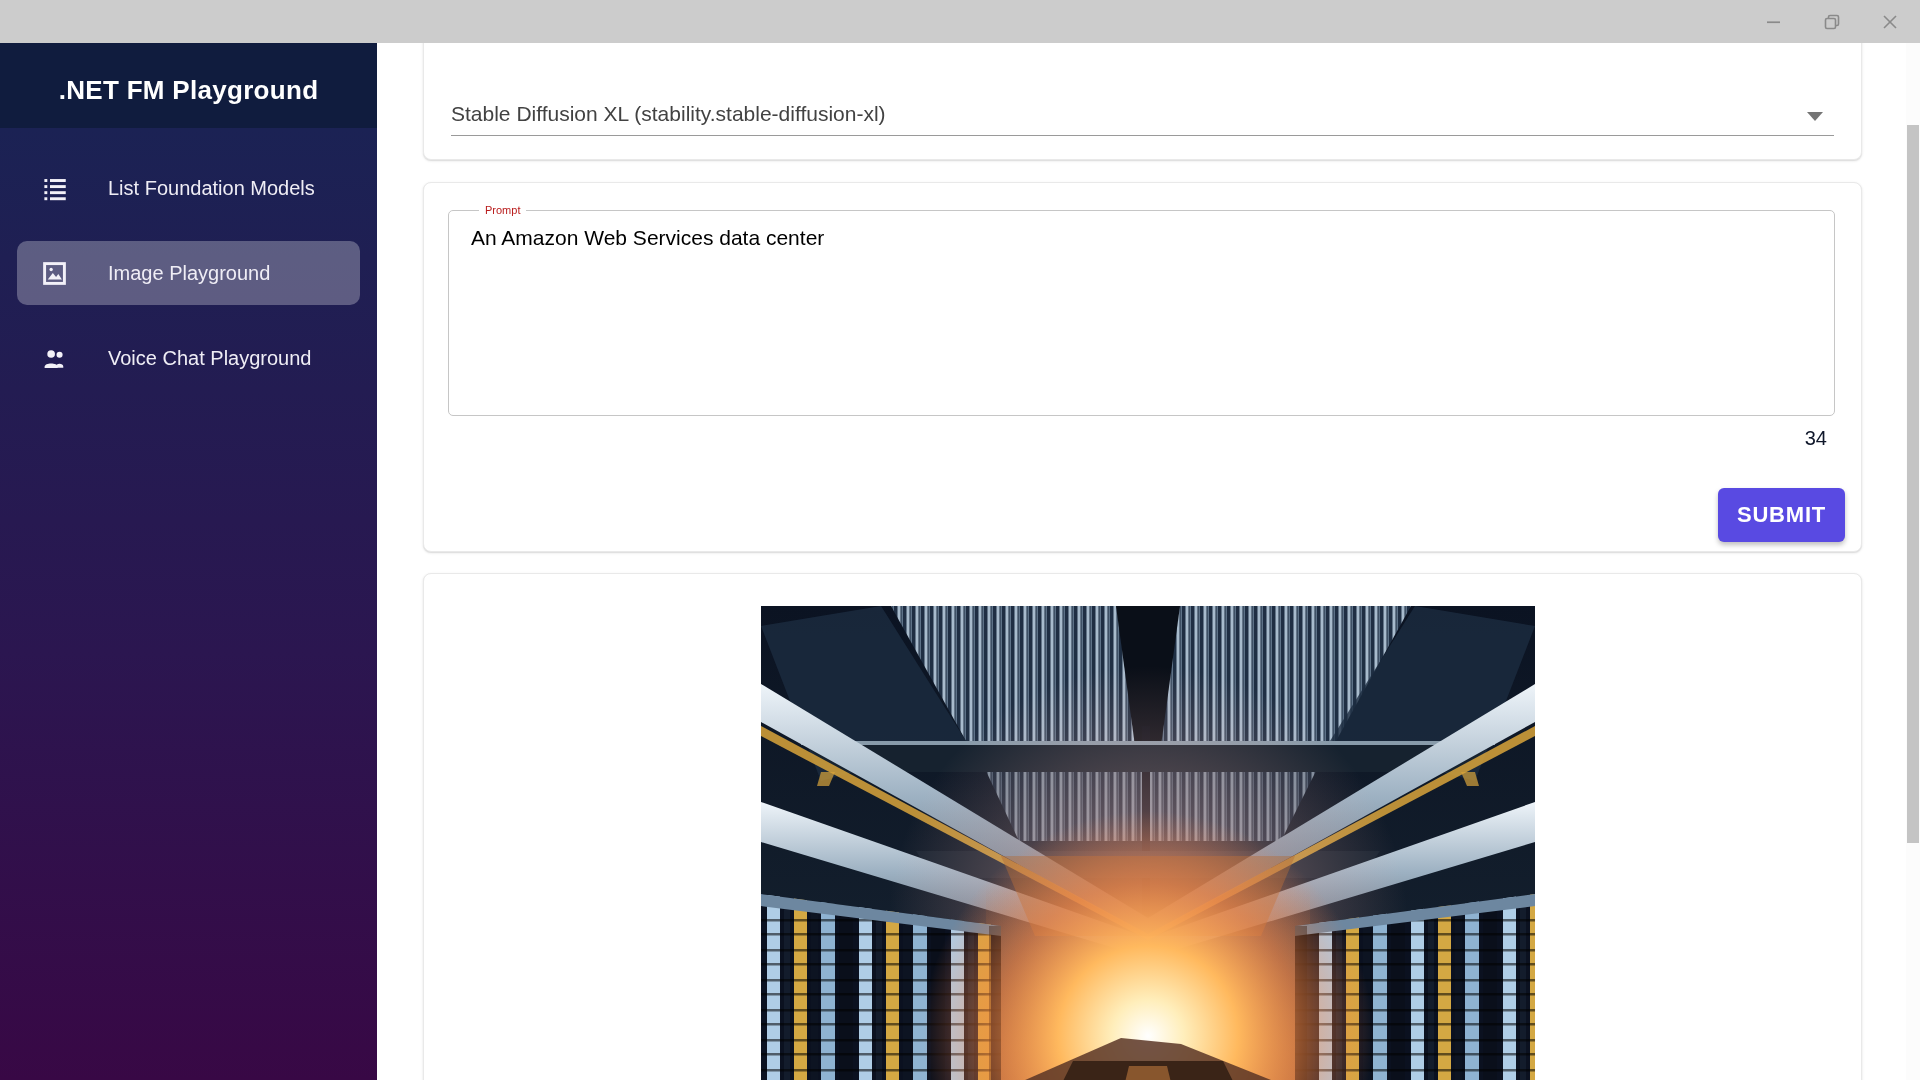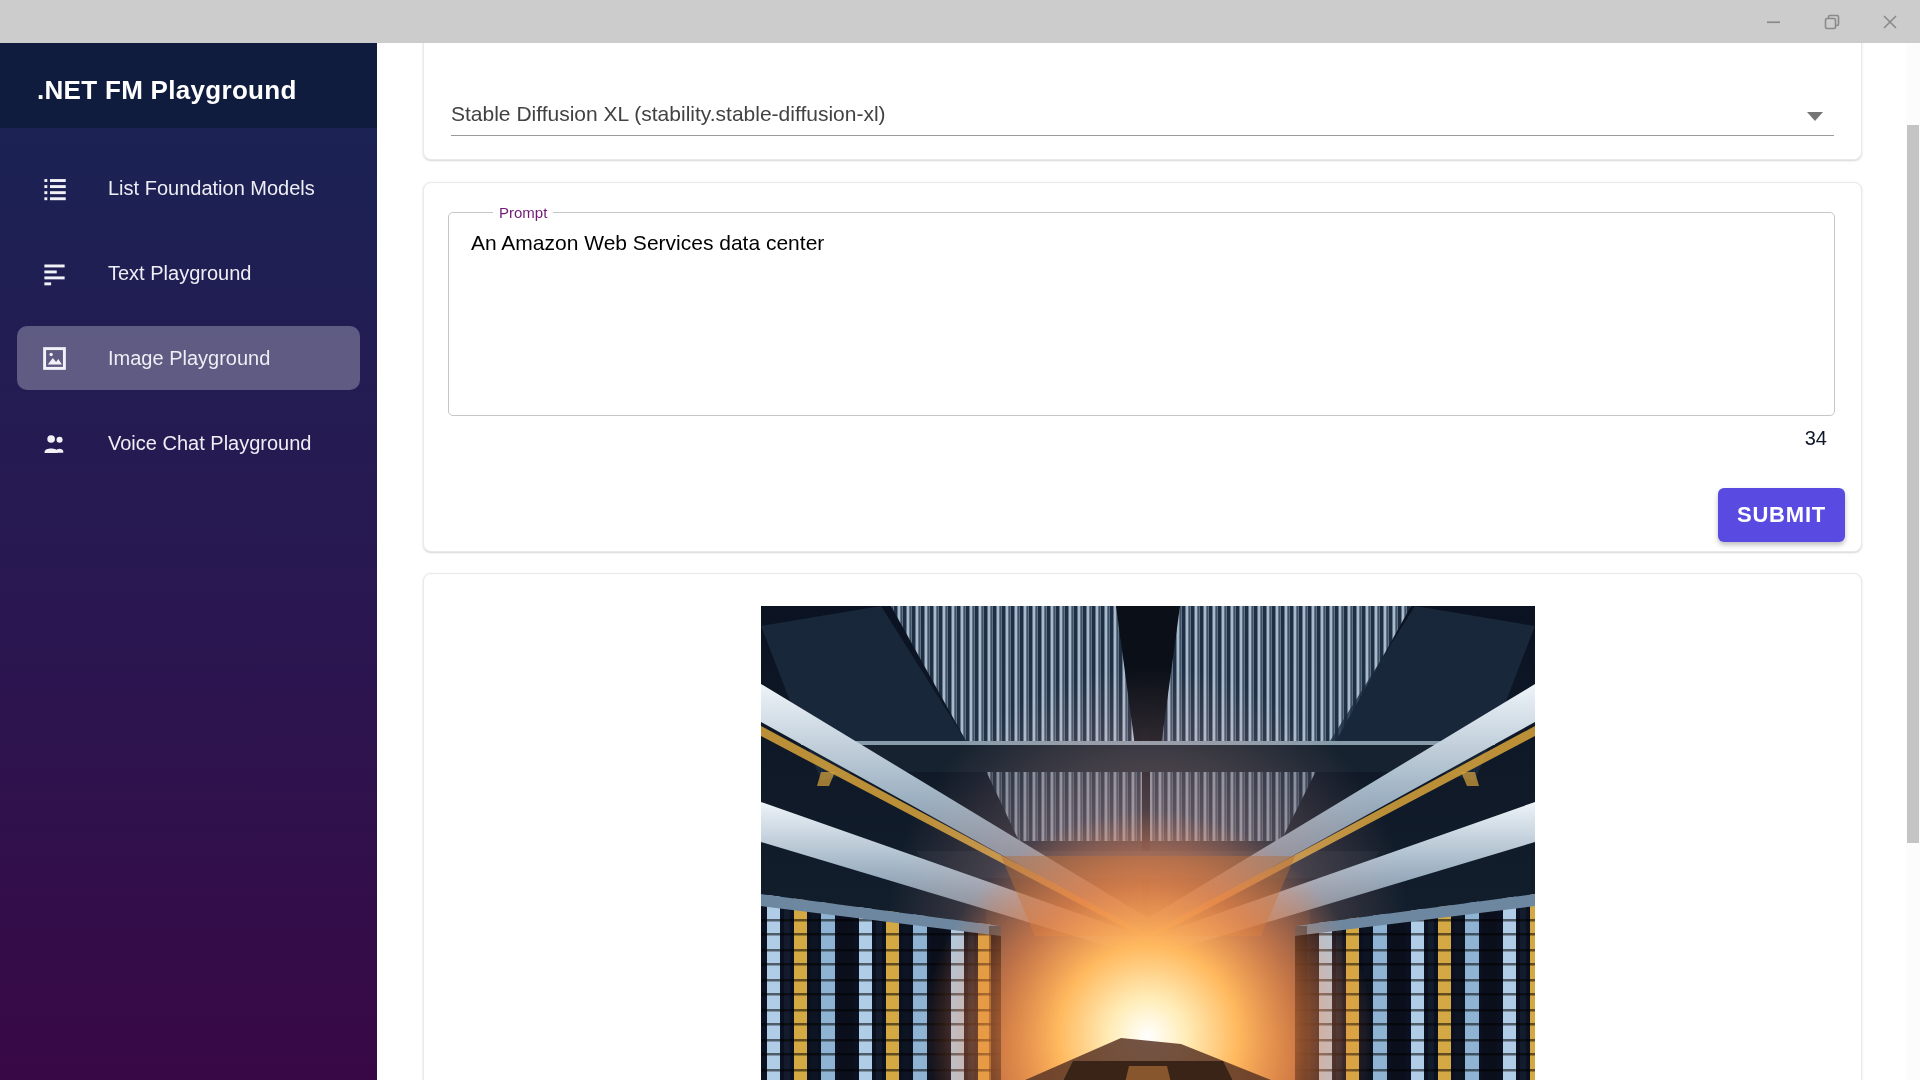--- a/index.html
+++ b/index.html
@@ -11,21 +11,21 @@
   }
 
   
   .titlebar { position:absolute; top:0; left:0; right:0; height:43px; background:#cccccc; }
   .win-controls { position:absolute; top:0; right:14px; height:43px; display:flex; align-items:center; gap:26px; }
   .win-btn { width:32px; height:43px; display:flex; align-items:center; justify-content:center; color:#8a8a8a; cursor:default; background:none; border:none; }
   .win-btn svg { display:block; }
 
   
   .sidebar { position:absolute; top:43px; left:0; width:377px; bottom:0; overflow:hidden; }
-  .sidebar-header { height:94px; background:#101c3e; display:flex; align-items:center; padding:0 37px; }
+  .sidebar-header { height:94px; background:#101c3e; display:flex; align-items:center; padding:0 37px;justify-content:center; }
   .sidebar-title { color:#ffffff; font-size:26px; font-weight:600; letter-spacing:0.3px; }
   .nav { position:absolute; top:85px; left:0; right:0; bottom:0;
          background:linear-gradient(180deg, #1b2254 0%, #2b1650 55%, #380845 100%);
          padding-top:28px; }
   .nav-item { height:64px; margin:0 17px 21px 17px; border-radius:10px;
               display:flex; align-items:center; padding-left:24px; gap:40px;
               color:#efedf5; cursor:pointer; }
   .nav-item.selected { background:rgba(255,255,255,0.28); }
   .nav-icon { width:27px; height:27px; flex:none; color:#f3f1f8; }
   .nav-label { font-size:20px; white-space:nowrap; }
@@ -43,21 +43,21 @@
   .select-field { position:absolute; inset:0; cursor:pointer; }
   .select-value { position:absolute; left:27px; bottom:33px; font-size:21px; color:#424242; }
   .select-underline { position:absolute; left:27px; right:27px; bottom:23px; height:1px; background:#9a9a9a; }
   .select-caret { position:absolute; right:38px; bottom:38px; width:0; height:0;
                   border-left:8px solid transparent; border-right:8px solid transparent;
                   border-top:9px solid #757575; }
 
   
   .prompt-fieldset { position:absolute; left:24px; right:26px; top:21px; height:212px;
                      border:1px solid #c6c6c6; border-radius:5px; padding:6px 14px 10px 14px; }
-  .prompt-legend { font-size:15px; color:#701a75; padding:0 6px; margin-left:30px; }
+  .prompt-legend { font-size:11px; color:#b91c1c; padding:0 6px; margin-left:16px; }
   .prompt-input { width:100%; height:170px; border:none; outline:none; resize:none;
                   font-family:"Liberation Sans", sans-serif; font-size:21px; color:#000000;
                   background:transparent; padding:4px 0 0 8px; }
   .char-count { position:absolute; top:244px; right:34px; font-size:20px; color:#0f172a; }
   .submit-btn { position:absolute; top:305px; right:16px; width:127px; height:54px;
                 background:#594AE2; color:#ffffff; border:none; border-radius:6px;
                 font-family:"Liberation Sans", sans-serif; font-weight:700; font-size:22px;
                 letter-spacing:0.8px; box-shadow:0 3px 5px rgba(0,0,0,0.25); cursor:pointer; }
 
   
@@ -114,31 +114,20 @@
             <rect x="8" y="9.0" width="14" height="2.6"></rect>
           <rect x="3" y="14.4" width="2.6" height="2.6"></rect>
             <rect x="8" y="14.4" width="14" height="2.6"></rect>
           <rect x="3" y="19.8" width="2.6" height="2.6"></rect>
             <rect x="8" y="19.8" width="14" height="2.6"></rect>
         </svg>
       </span>
       <span class="nav-label">List Foundation Models</span>
     </div>
 
-    <div class="nav-item">
-      <span class="nav-icon">
-        <svg viewBox="0 0 24 24" fill="currentColor" width="27" height="27">
-          <rect x="3" y="4" width="18" height="2.6"></rect>
-          <rect x="3" y="9.3" width="11" height="2.6"></rect>
-          <rect x="3" y="14.6" width="18" height="2.6"></rect>
-          <rect x="3" y="19.9" width="6" height="2.6"></rect>
-        </svg>
-      </span>
-      <span class="nav-label">Text Playground</span>
-    </div>
 
 
     <div class="nav-item selected">
       <span class="nav-icon">
         <svg viewBox="0 0 24 24" width="27" height="27">
           <rect x="3.2" y="3.2" width="17.6" height="17.6" fill="none" stroke="currentColor" stroke-width="2.6"></rect>
           <path d="M6,17.3 L10.5,11.6 L13.4,15 L15.4,12.5 L18.6,17.3 Z" fill="currentColor"></path>
           <circle cx="9" cy="8.4" r="1.5" fill="currentColor"></circle>
         </svg>
       </span>

